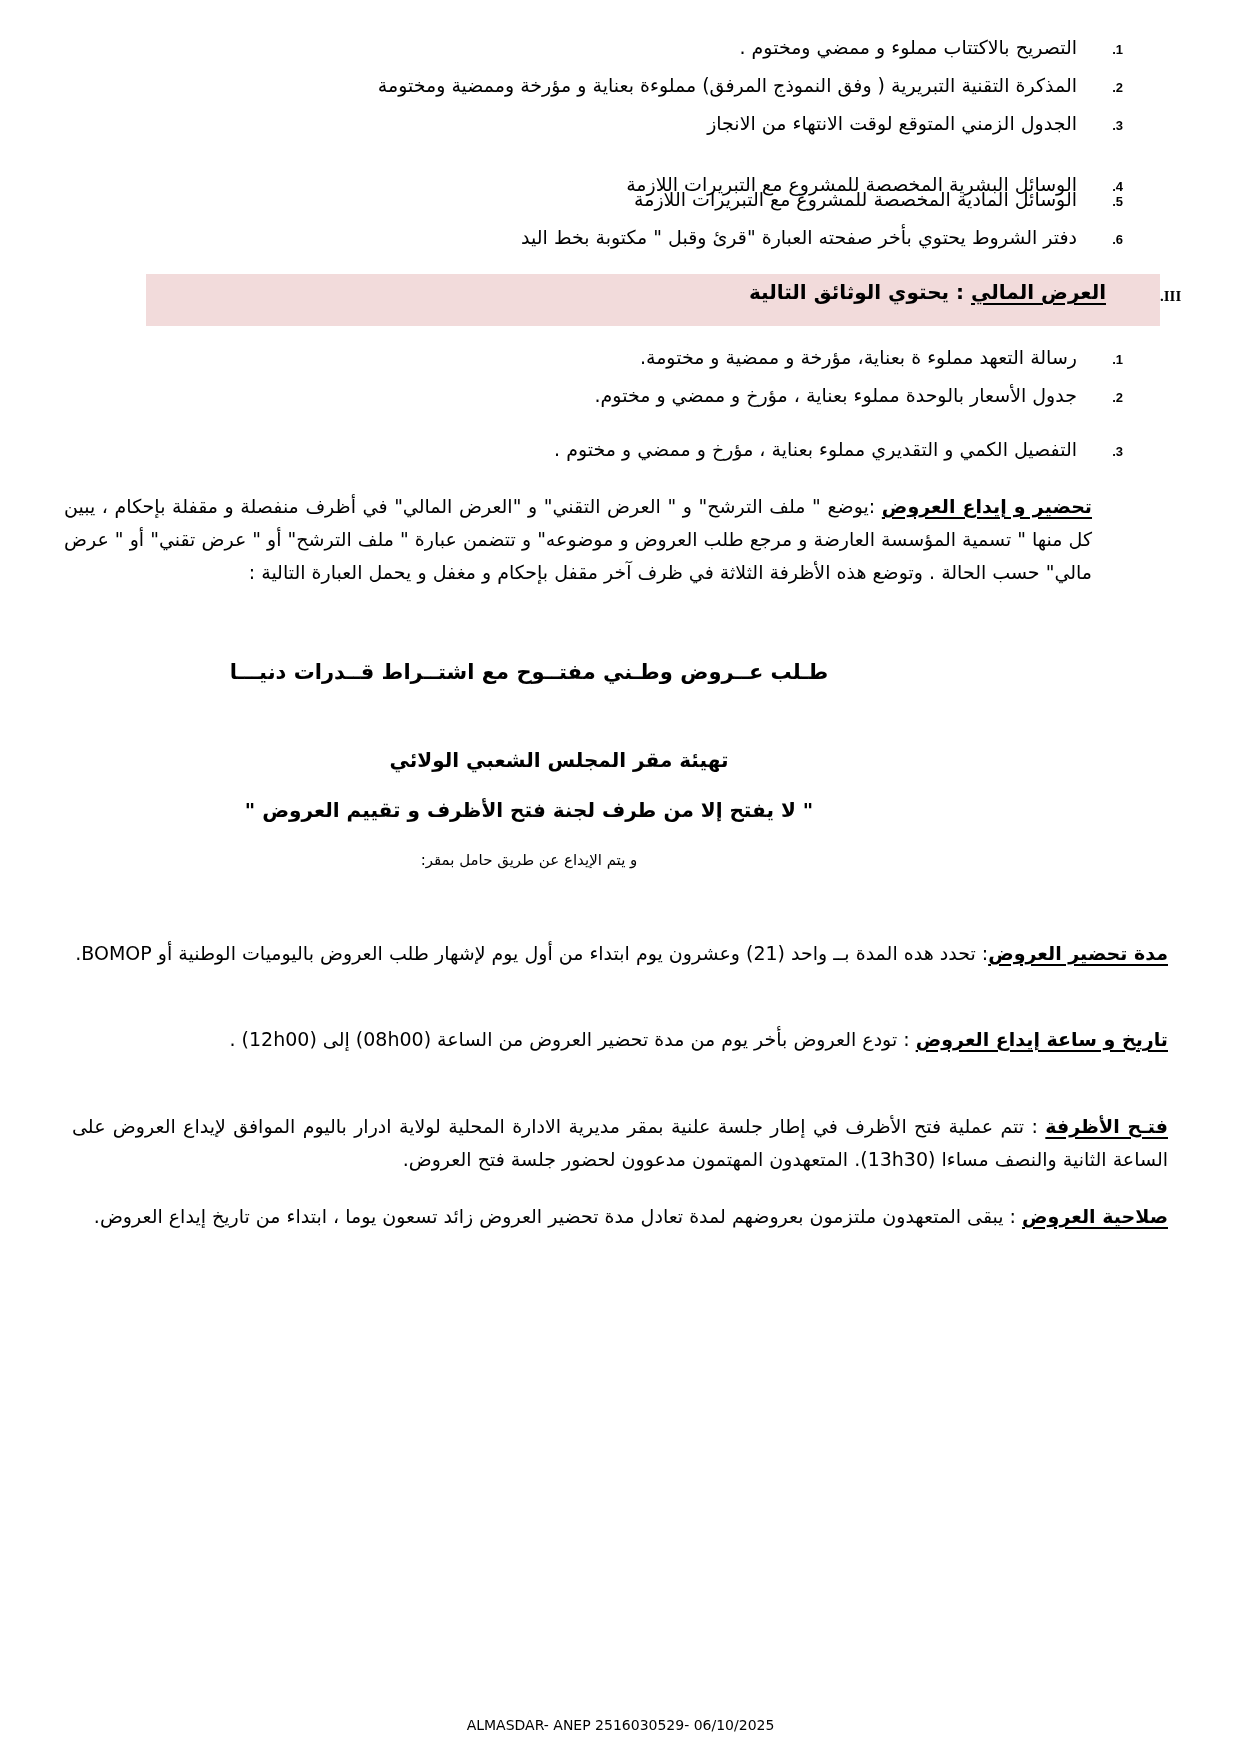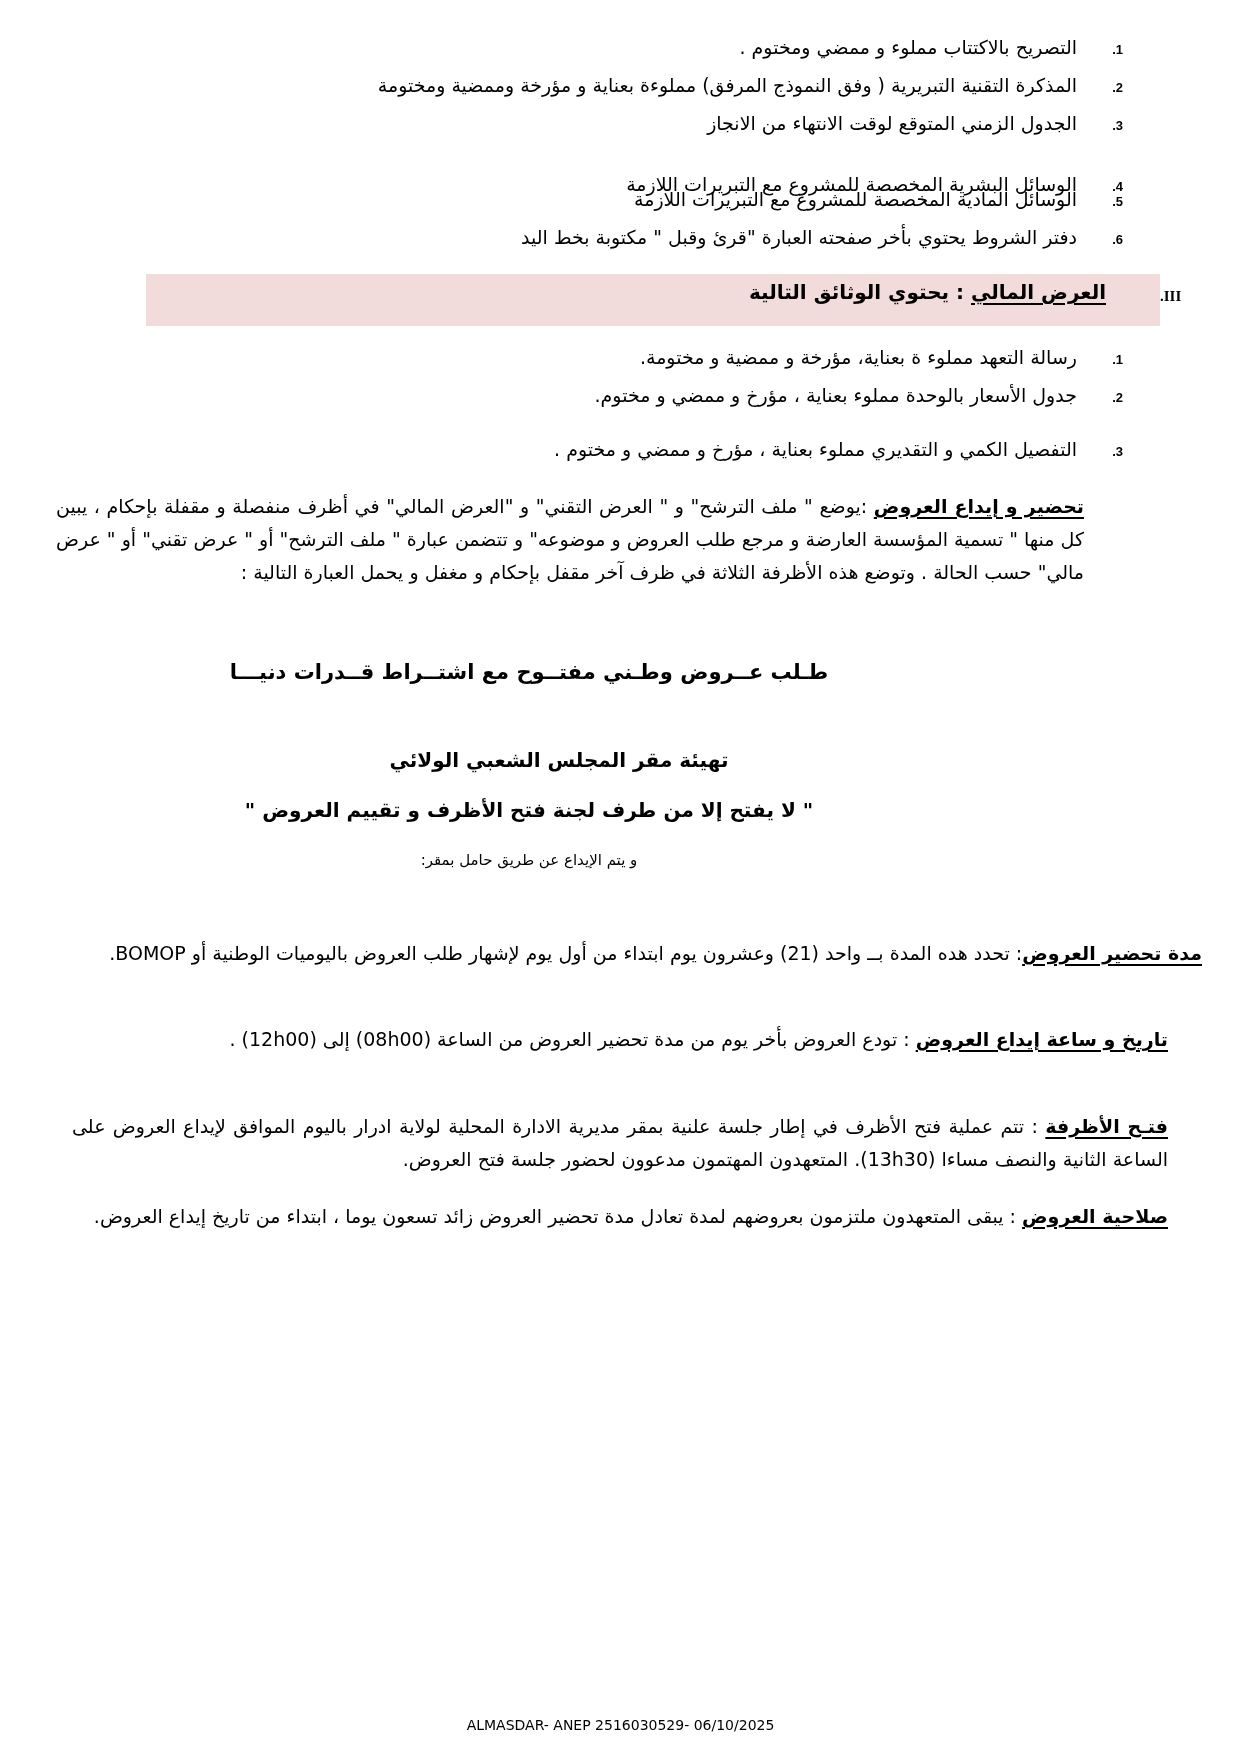--- a/index.html
+++ b/index.html
@@ -135,30 +135,30 @@
   <div class="li" style="top:344px;">
     <span class="num">.1</span><span class="txt">رسالة التعهد مملوء ة بعناية، مؤرخة و ممضية و مختومة.</span>
   </div>
   <div class="li" style="top:382px;">
     <span class="num">.2</span><span class="txt">جدول الأسعار بالوحدة مملوء بعناية ، مؤرخ و ممضي و مختوم.</span>
   </div>
   <div class="li" style="top:436px;">
     <span class="num">.3</span><span class="txt">التفصيل الكمي و التقديري مملوء بعناية ، مؤرخ و ممضي و مختوم .</span>
   </div>
 
-  <div class="para" style="left:56px; width:1028px; top:490px;">
+  <div class="para" style="left:64px; width:1028px; top:490px;">
     <b class="u">تحضير و إيداع العروض</b><span> :يوضع " ملف الترشح" و " العرض التقني" و "العرض المالي" في أظرف منفصلة و مقفلة بإحكام ، يبين كل منها " تسمية المؤسسة العارضة و مرجع طلب العروض و موضوعه" و تتضمن عبارة " ملف الترشح" أو " عرض تقني" أو " عرض مالي" حسب الحالة . وتوضع هذه الأظرفة الثلاثة  في ظرف آخر مقفل بإحكام و مغفل و يحمل العبارة التالية :</span>
   </div>
 
   <div class="center" style="top:660px; font-size:21px; font-weight:bold;">طـلب عــروض وطـني  مفتــوح مع اشتــراط قــدرات دنيـــا</div>
   <div class="center" style="top:748px; font-size:20px; font-weight:bold; padding-left:60px; box-sizing:border-box;">تهيئة مقر المجلس الشعبي الولائي</div>
   <div class="center" style="top:798px; font-size:20px; font-weight:bold;">" لا يفتح إلا من طرف لجنة فتح الأظرف و تقييم العروض "</div>
   <div class="center" style="top:851px; font-size:15px;">و يتم الإيداع عن طريق حامل بمقر:</div>
 
-  <div class="para" style="left:72px; width:1096px; top:937px;margin-left:34px;">
+  <div class="para" style="left:72px; width:1096px; top:937px;">
     <b class="u">مدة تحضير العروض</b><span>:  تحدد هده المدة بــ واحد (21) وعشرون يوم ابتداء من أول يوم لإشهار طلب العروض باليوميات الوطنية أو BOMOP.</span>
   </div>
   <div class="para" style="left:72px; width:1096px; top:1023px;">
     <b class="u">تاريخ و ساعة إيداع العروض</b><span> :  تودع العروض بأخر يوم من مدة تحضير العروض من الساعة  (08h00) إلى (12h00) .</span>
   </div>
   <div class="para" style="left:72px; width:1096px; top:1110px;">
     <b class="u">فتـح الأظرفة</b><span> :  تتم عملية فتح الأظرف  في إطار جلسة علنية بمقر مديرية الادارة المحلية  لولاية ادرار باليوم الموافق لإيداع العروض على الساعة الثانية والنصف مساءا (13h30). المتعهدون المهتمون مدعوون لحضور جلسة فتح العروض.</span>
   </div>
   <div class="para" style="left:72px; width:1096px; top:1200px;">
     <b class="u">صلاحية العروض</b><span> : يبقى المتعهدون ملتزمون بعروضهم لمدة تعادل مدة تحضير العروض زائد تسعون يوما ، ابتداء من تاريخ إيداع العروض.</span>

